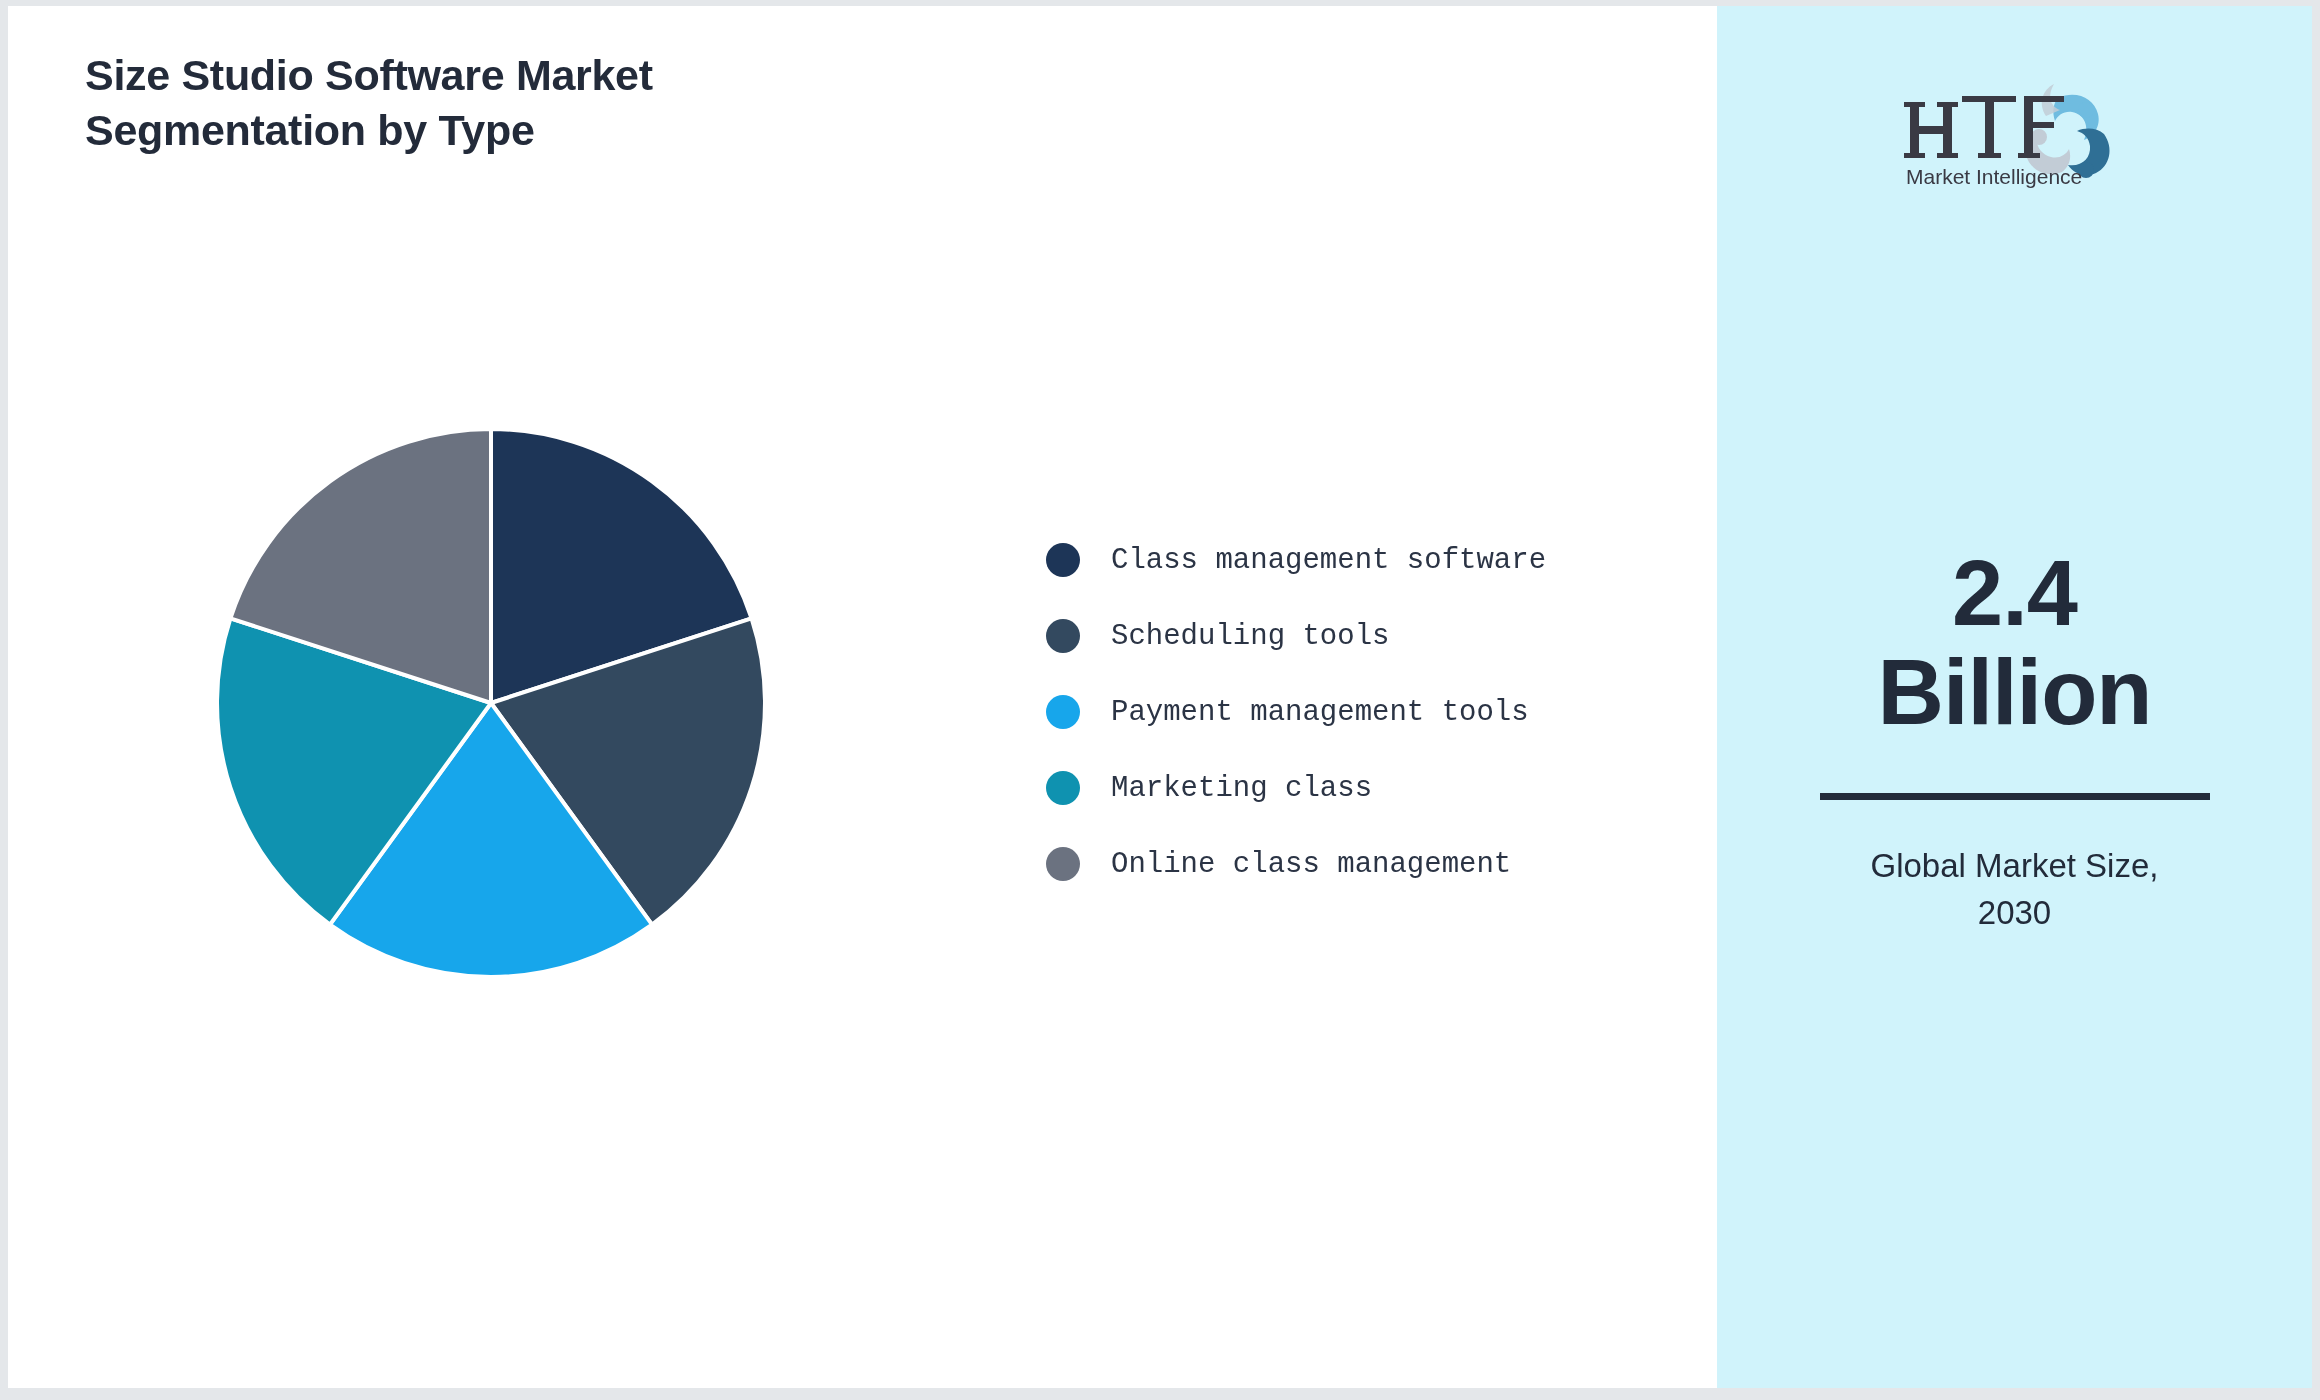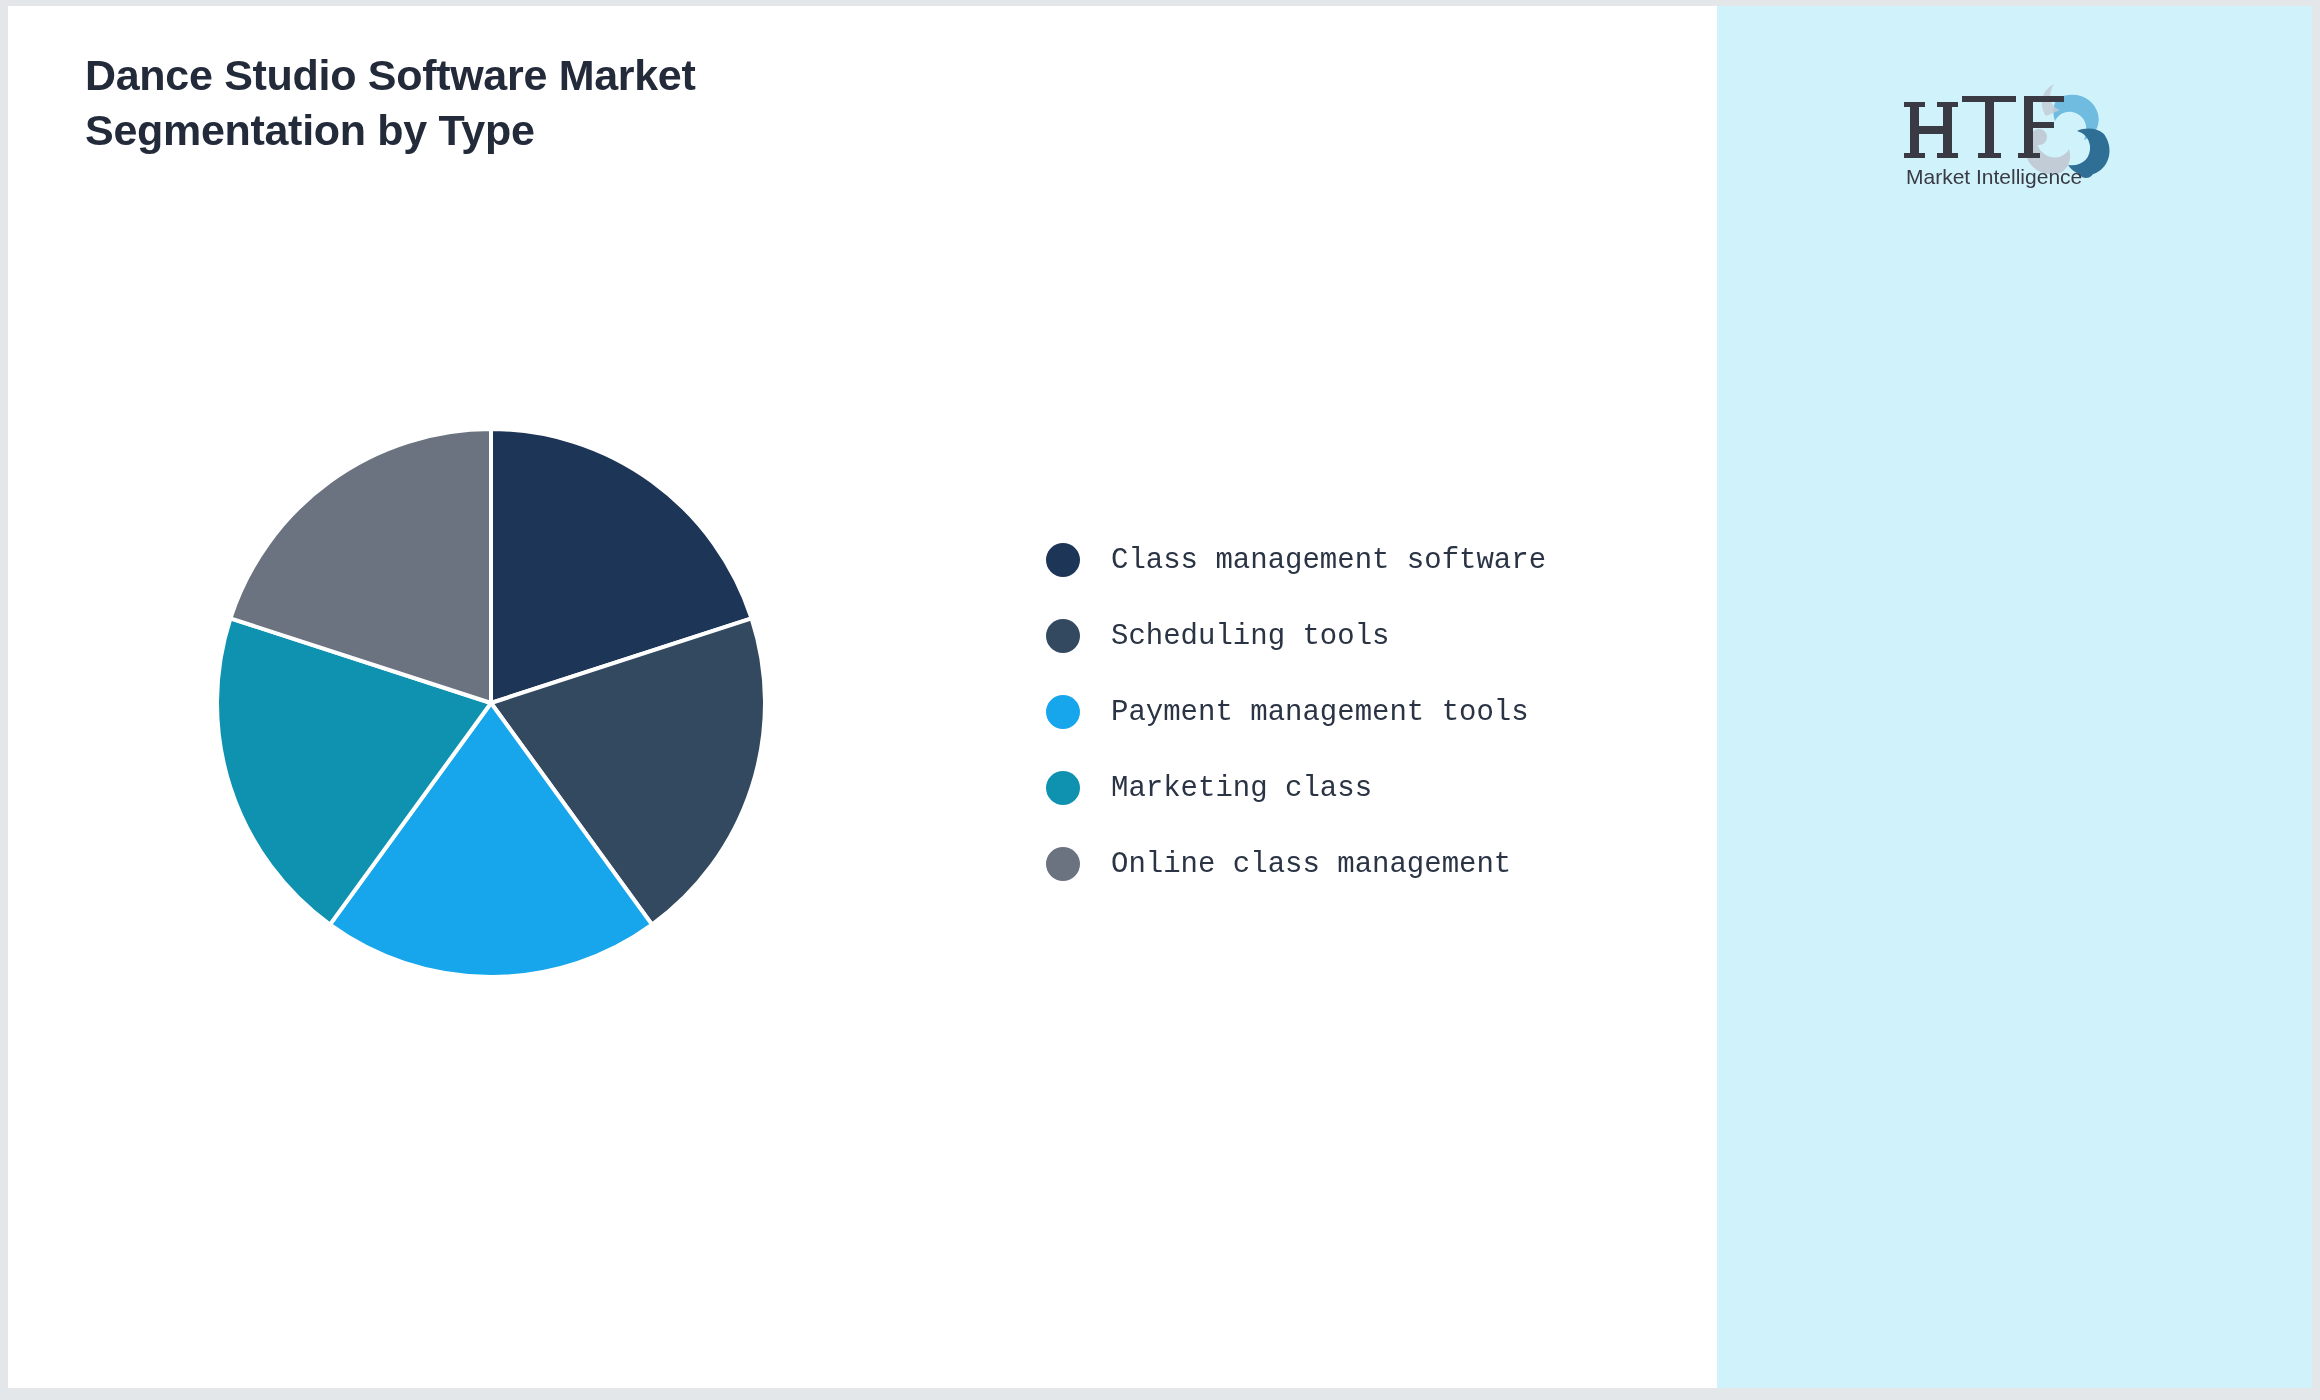--- a/index.html
+++ b/index.html
@@ -141,21 +141,21 @@
   }
 </style>
 </head>
 <body>
 
 <div id="infographic">
   <div id="card">
 
     <div id="chart-panel">
 
-      <div id="page-title">Dance Studio Software Market
+      <div id="page-title">Size Studio Software Market
 Segmentation by Type</div>
 
       <div id="pie-wrap">
         <svg id="pie-svg" viewBox="0 0 552 552">
           <g id="pie-slices">
               <path d="M 276 276 L 276.00 2.00 A 274 274 0 0 1 536.59 191.33 Z" fill="#1d3557" stroke="#ffffff" stroke-width="4" stroke-linejoin="round"></path>
               <path d="M 276 276 L 536.59 191.33 A 274 274 0 0 1 437.05 497.67 Z" fill="#33495f" stroke="#ffffff" stroke-width="4" stroke-linejoin="round"></path>
               <path d="M 276 276 L 437.05 497.67 A 274 274 0 0 1 114.95 497.67 Z" fill="#17a6eb" stroke="#ffffff" stroke-width="4" stroke-linejoin="round"></path>
               <path d="M 276 276 L 114.95 497.67 A 274 274 0 0 1 15.41 191.33 Z" fill="#0f92b0" stroke="#ffffff" stroke-width="4" stroke-linejoin="round"></path>
               <path d="M 276 276 L 15.41 191.33 A 274 274 0 0 1 276.00 2.00 Z" fill="#6b7280" stroke="#ffffff" stroke-width="4" stroke-linejoin="round"></path>
@@ -216,17 +216,24 @@
             <rect x="88" y="79" width="23" height="5"></rect>
             <rect x="134" y="22" width="9" height="60"></rect>
             <rect x="134" y="22" width="40" height="6"></rect>
             <rect x="134" y="48" width="30" height="6"></rect>
             <rect x="128" y="79" width="22" height="5"></rect>
           </g>
           <text x="16" y="110" font-family="Liberation Sans, sans-serif" font-size="21" fill="#3a3a44">Market Intelligence</text>
         </svg>
       </div>
 
+      <div id="stat-block">
+        <div id="stat-value">2.4
+Billion</div>
+        <div id="stat-rule"></div>
+        <div id="stat-caption">Global Market Size,
+2030</div>
+      </div>
 
     </div>
 
   </div>
 </div>
 
 </body></html>

